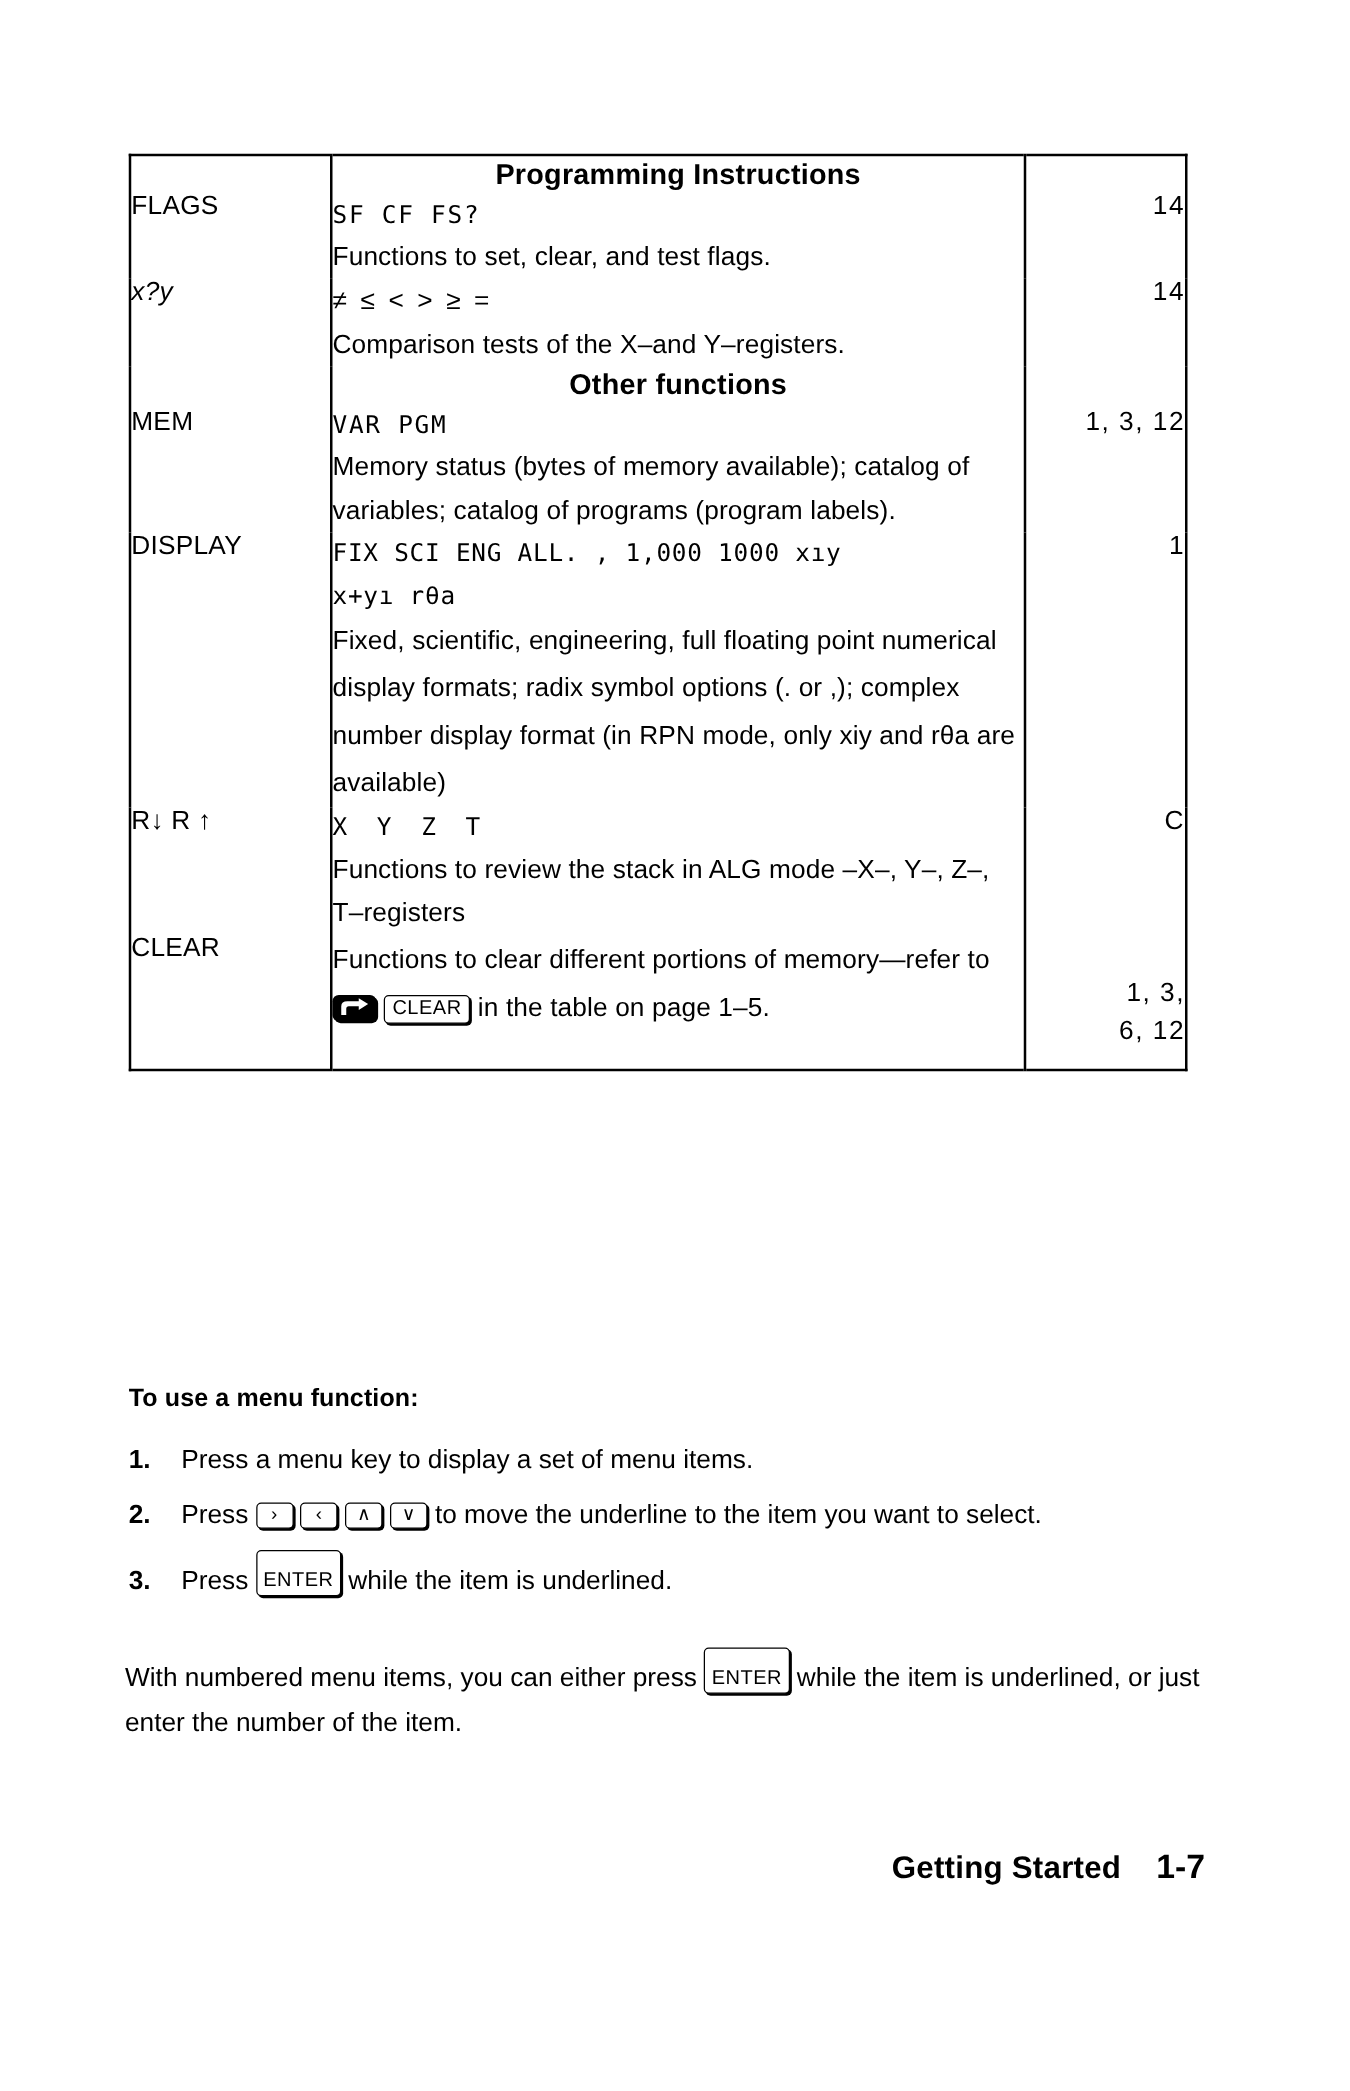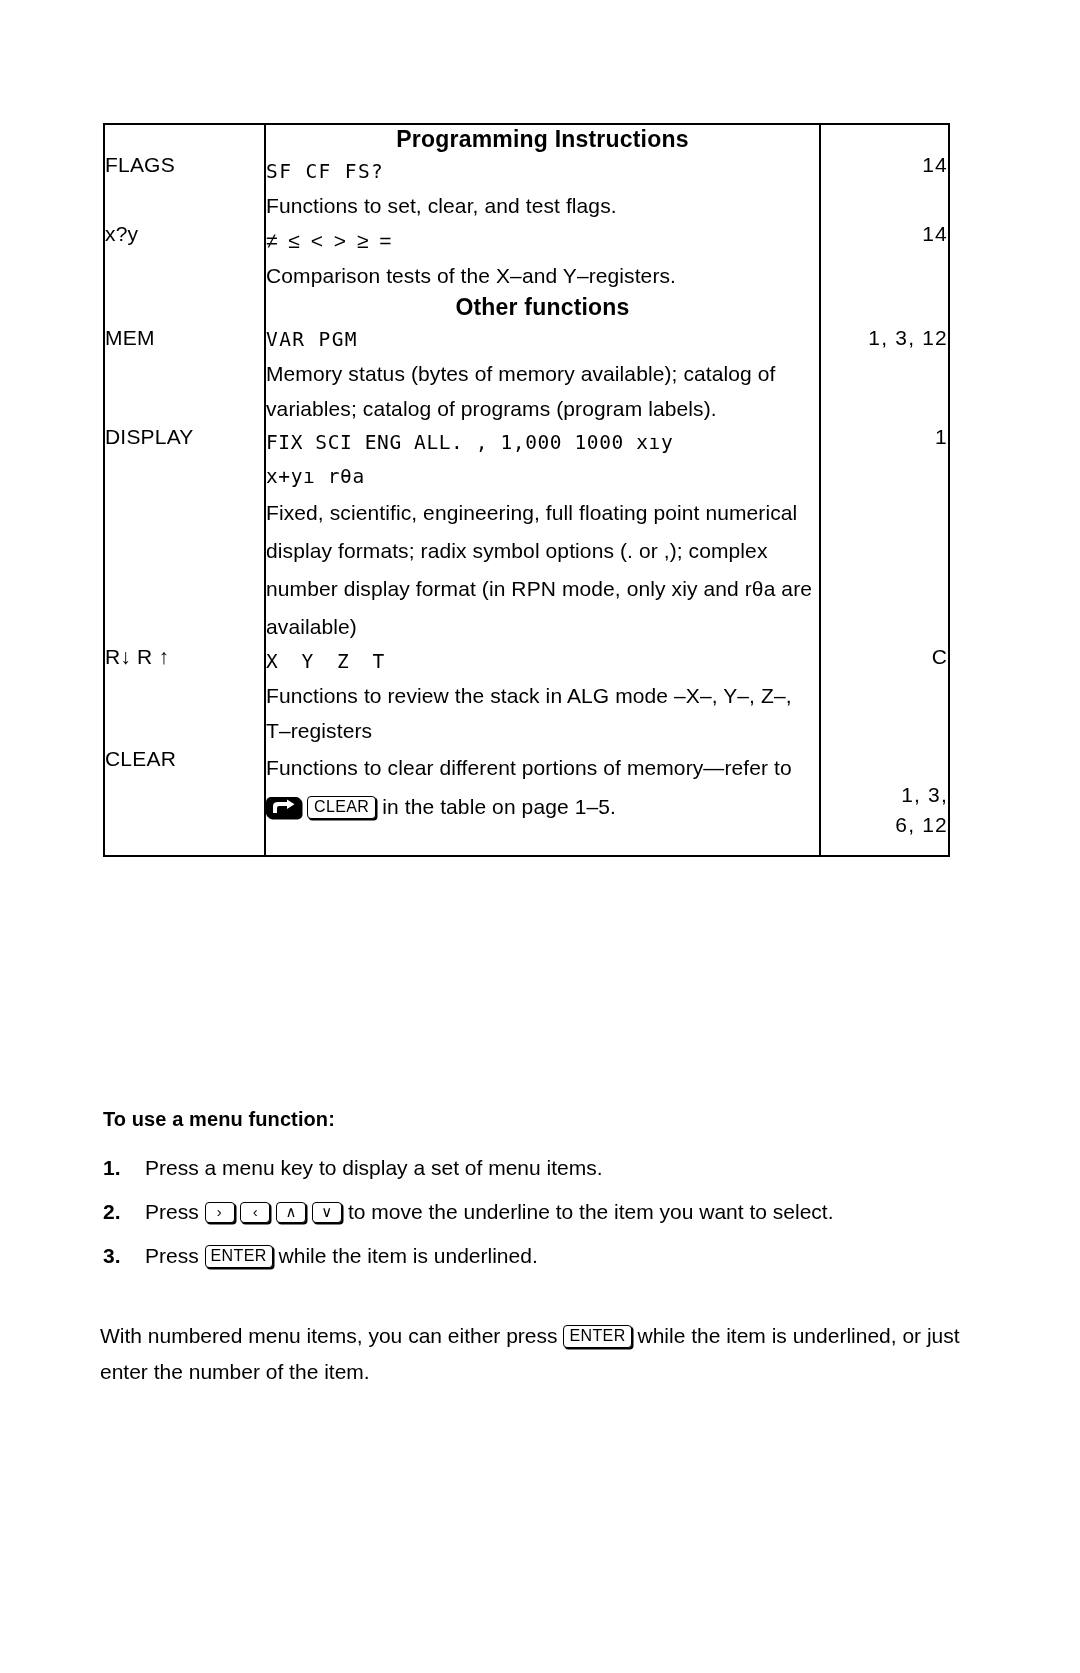--- a/index.html
+++ b/index.html
@@ -103,21 +103,21 @@
     letter-spacing:.4px;
   }
   .key.arrow{
     padding:0px 7px 1px 7px;
     font-size:15px;
     min-width:14px;
     text-align:center;
   }
   .key.enter{
     font-size:16px;
-    padding:1px 5px 2px 5px;
+    padding:15px 5px 2px 5px;
   }
   .shiftkey{
     display:inline-block;
     background:#000;
     border-radius:5px;
     width:35px;height:21px;
     vertical-align:-4px;
     position:relative;
     box-shadow:1.5px 1.5px 0 #000;
   }
@@ -196,21 +196,21 @@
             <div class="prose">Functions to set, clear, and test flags.</div>
           </td>
           <td class="col-pg pgcell">
             <div style="height:29px;"></div>
             <div>14</div>
           </td>
         </tr>
 
         <tr>
           <td class="col-key keycell">
-            <div style="">x?y</div>
+            <div style="font-style:italic;">x?y</div>
           </td>
           <td class="col-desc desccell">
             <div class="ops">≠ ≤ &lt; &gt; ≥ =</div>
             <div class="prose">Comparison tests of the X–and Y–registers.</div>
           </td>
           <td class="col-pg pgcell">
             <div>14</div>
           </td>
         </tr>
 
@@ -316,14 +316,17 @@
       </div>
     </div>
   </div>
 
   <div class="para">
     <span>With numbered menu items, you can either press</span>
     <span class="key enter">ENTER</span>
     <span>while the item is underlined, or just enter the number of the item.</span>
   </div>
 
+  <div class="footer">
+    <span class="ftitle">Getting Started</span><span class="fpage">1-7</span>
+  </div>
 
 </div>
 
 </body></html>

